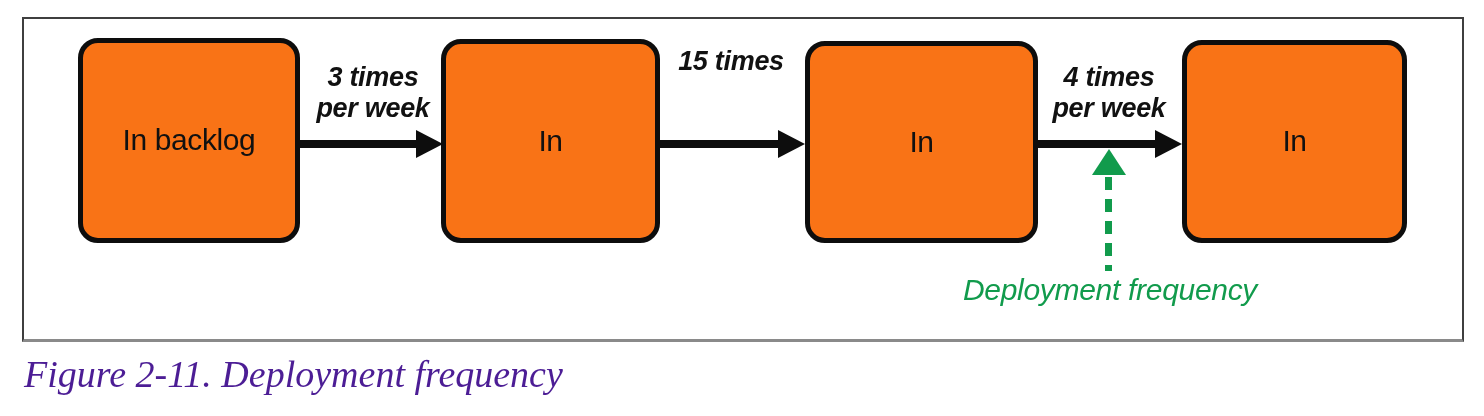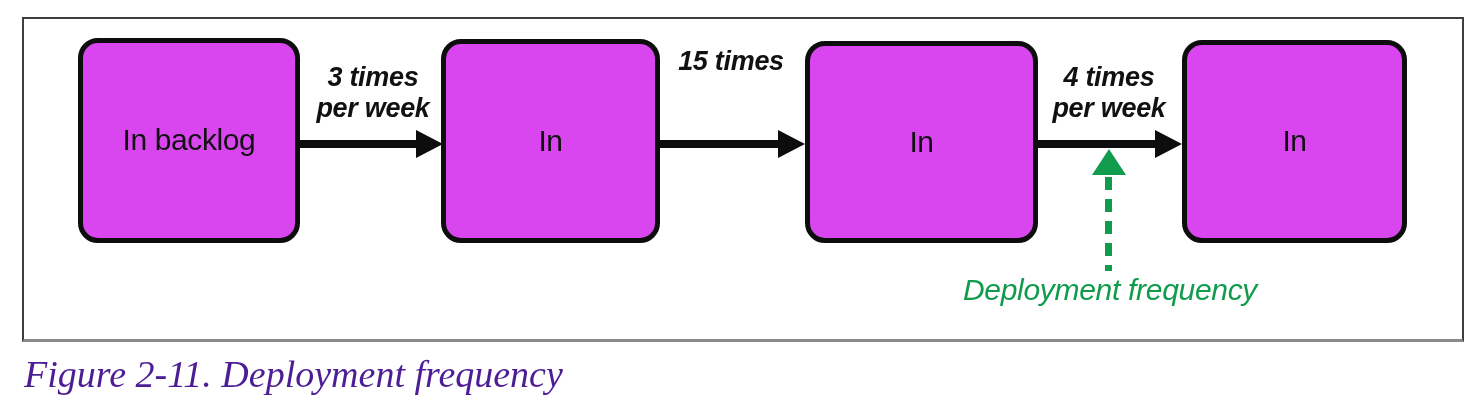--- a/index.html
+++ b/index.html
@@ -16,21 +16,21 @@
     left: 22px; top: 17px;
     width: 1442px; height: 325px;
     box-sizing: border-box;
     border: 2px solid #3f3f3f;
     border-bottom: 3px solid #8a8a8a;
     background: #ffffff;
   }
   .stage {
     position: absolute;
     box-sizing: border-box;
-    background: #d946ef;
+    background: #f97316;
     border: 5px solid #0d0d0d;
     border-radius: 20px;
     display: flex;
     flex-direction: column;
     align-items: center;
     justify-content: center;
     font-size: 30px;
     line-height: 1.08;
     letter-spacing: -0.4px;
     color: #111111;

